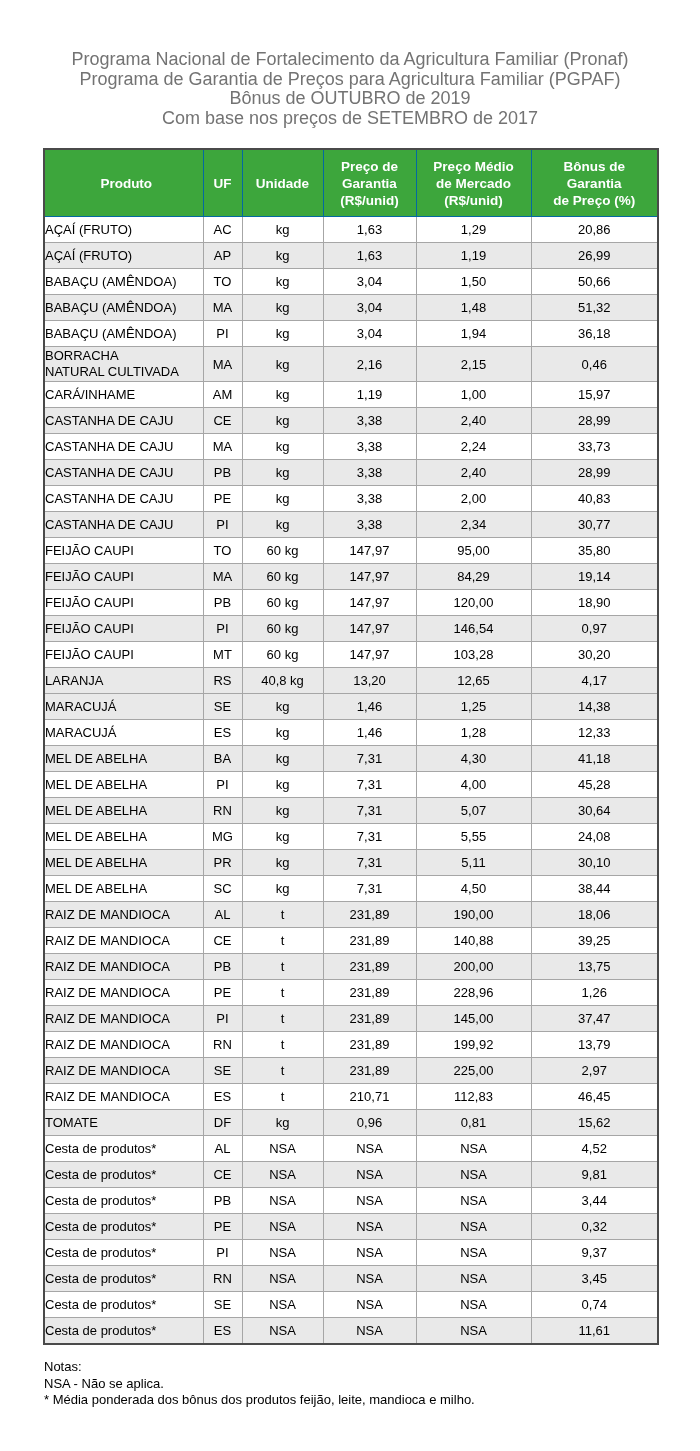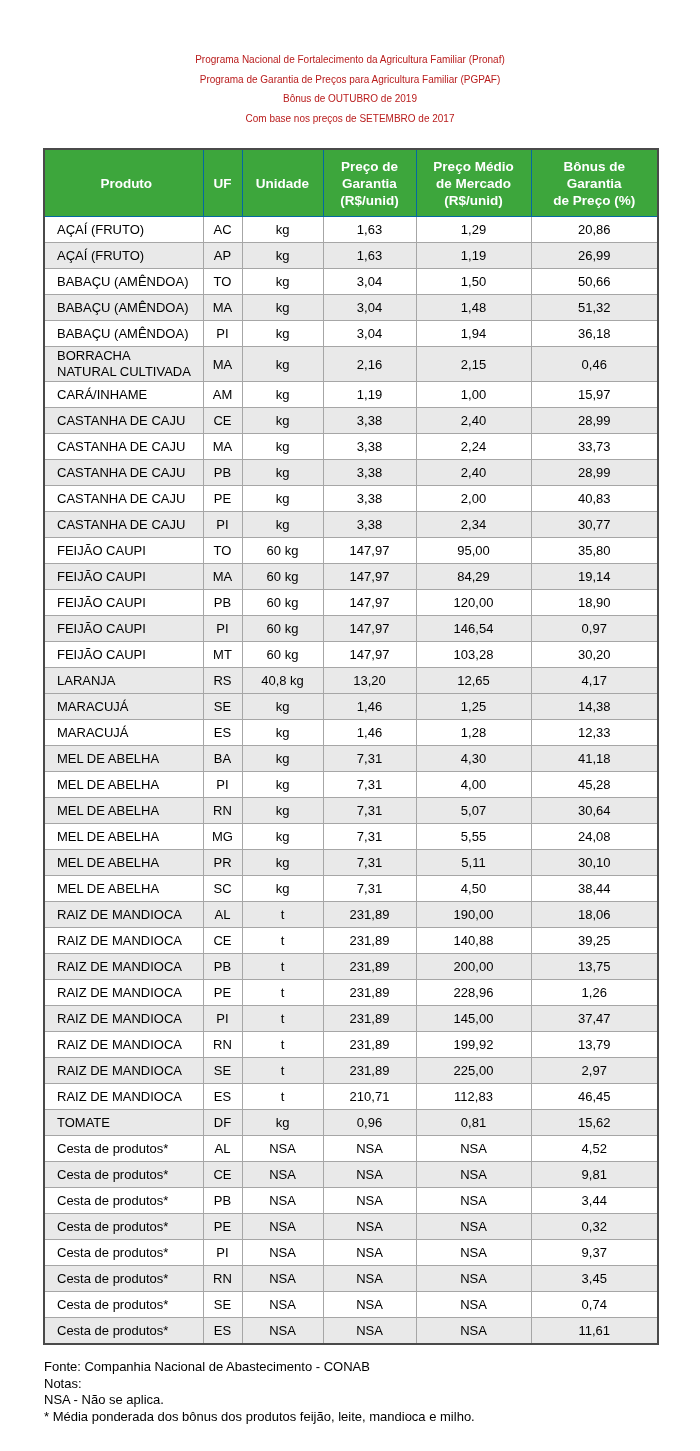--- a/index.html
+++ b/index.html
@@ -11,23 +11,23 @@
     color: #000000;
   }
   .page {
     width: 700px;
     min-height: 1451px;
     box-sizing: border-box;
   }
   .titles {
     padding-top: 50px;
     text-align: center;
-    font-size: 10px;
+    font-size: 18px;
     line-height: 19.5px;
-    color: #b91c1c;
+    color: #737373;
   }
   table.pgpaf {
     border-collapse: collapse;
     table-layout: fixed;
     width: 614px;
     margin: 20px 0 0 43px;
     border: 2px solid #4a4a4a;
   }
   col.c-produto { width: 159px; }
   col.c-uf      { width: 39px;  }
@@ -60,21 +60,21 @@
     vertical-align: middle;
     height: 23px;
     padding: 1px 3px;
     background: #ffffff;
   }
   tbody tr.alt td {
     background: var(--row-alt-bg, #e9e9e9);
   }
   tbody td.produto {
     text-align: left;
-    padding-left: 12px;
+    padding-left: 0;
     white-space: pre-line;
     line-height: 16px;
   }
   .notes {
     margin: 14px 0 0 44px;
     font-size: 13px;
     line-height: 16.5px;
     color: #000000;
   }
 </style>
@@ -458,19 +458,18 @@
           <td>ES</td>
           <td>NSA</td>
           <td>NSA</td>
           <td>NSA</td>
           <td>11,61</td>
         </tr>
       </tbody>
   </table>
 
   <div class="notes">
-    <div>Fonte: Companhia Nacional de Abastecimento - CONAB</div>
     <div>Notas:</div>
     <div>NSA - Não se aplica.</div>
     <div>* Média ponderada dos bônus dos produtos feijão, leite, mandioca e milho.</div>
   </div>
 
 </div>
 
 </body></html>

